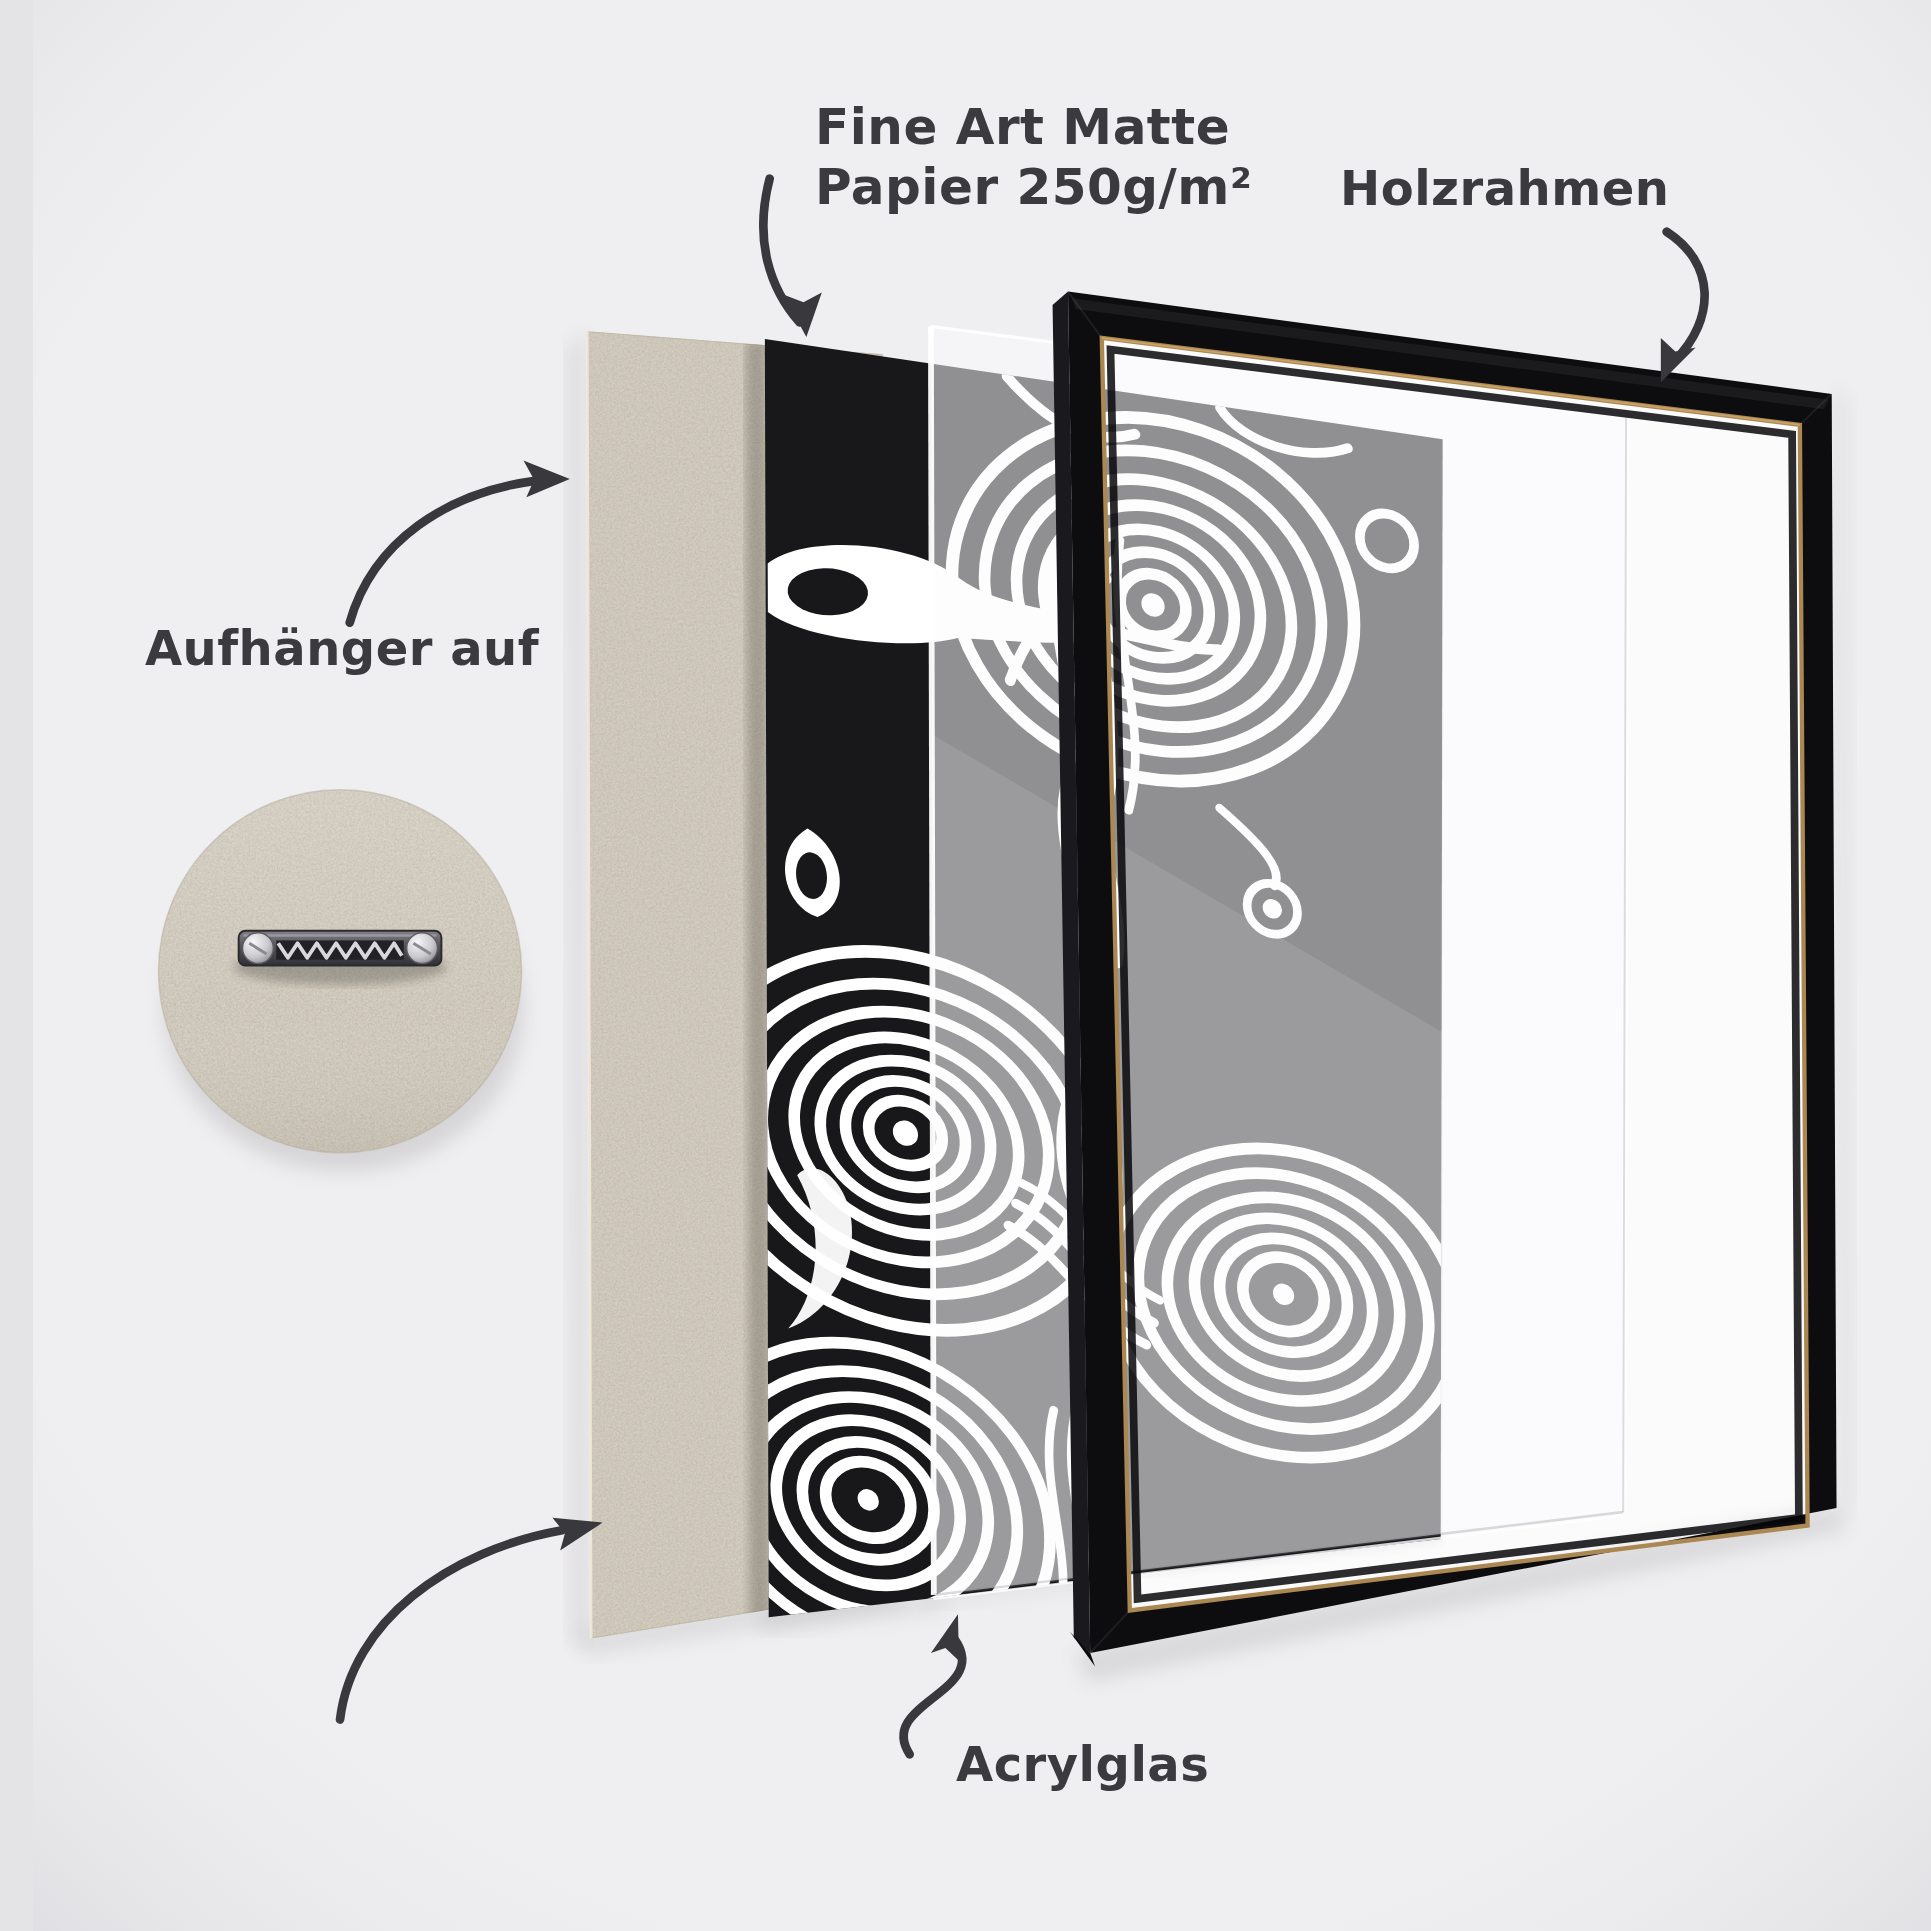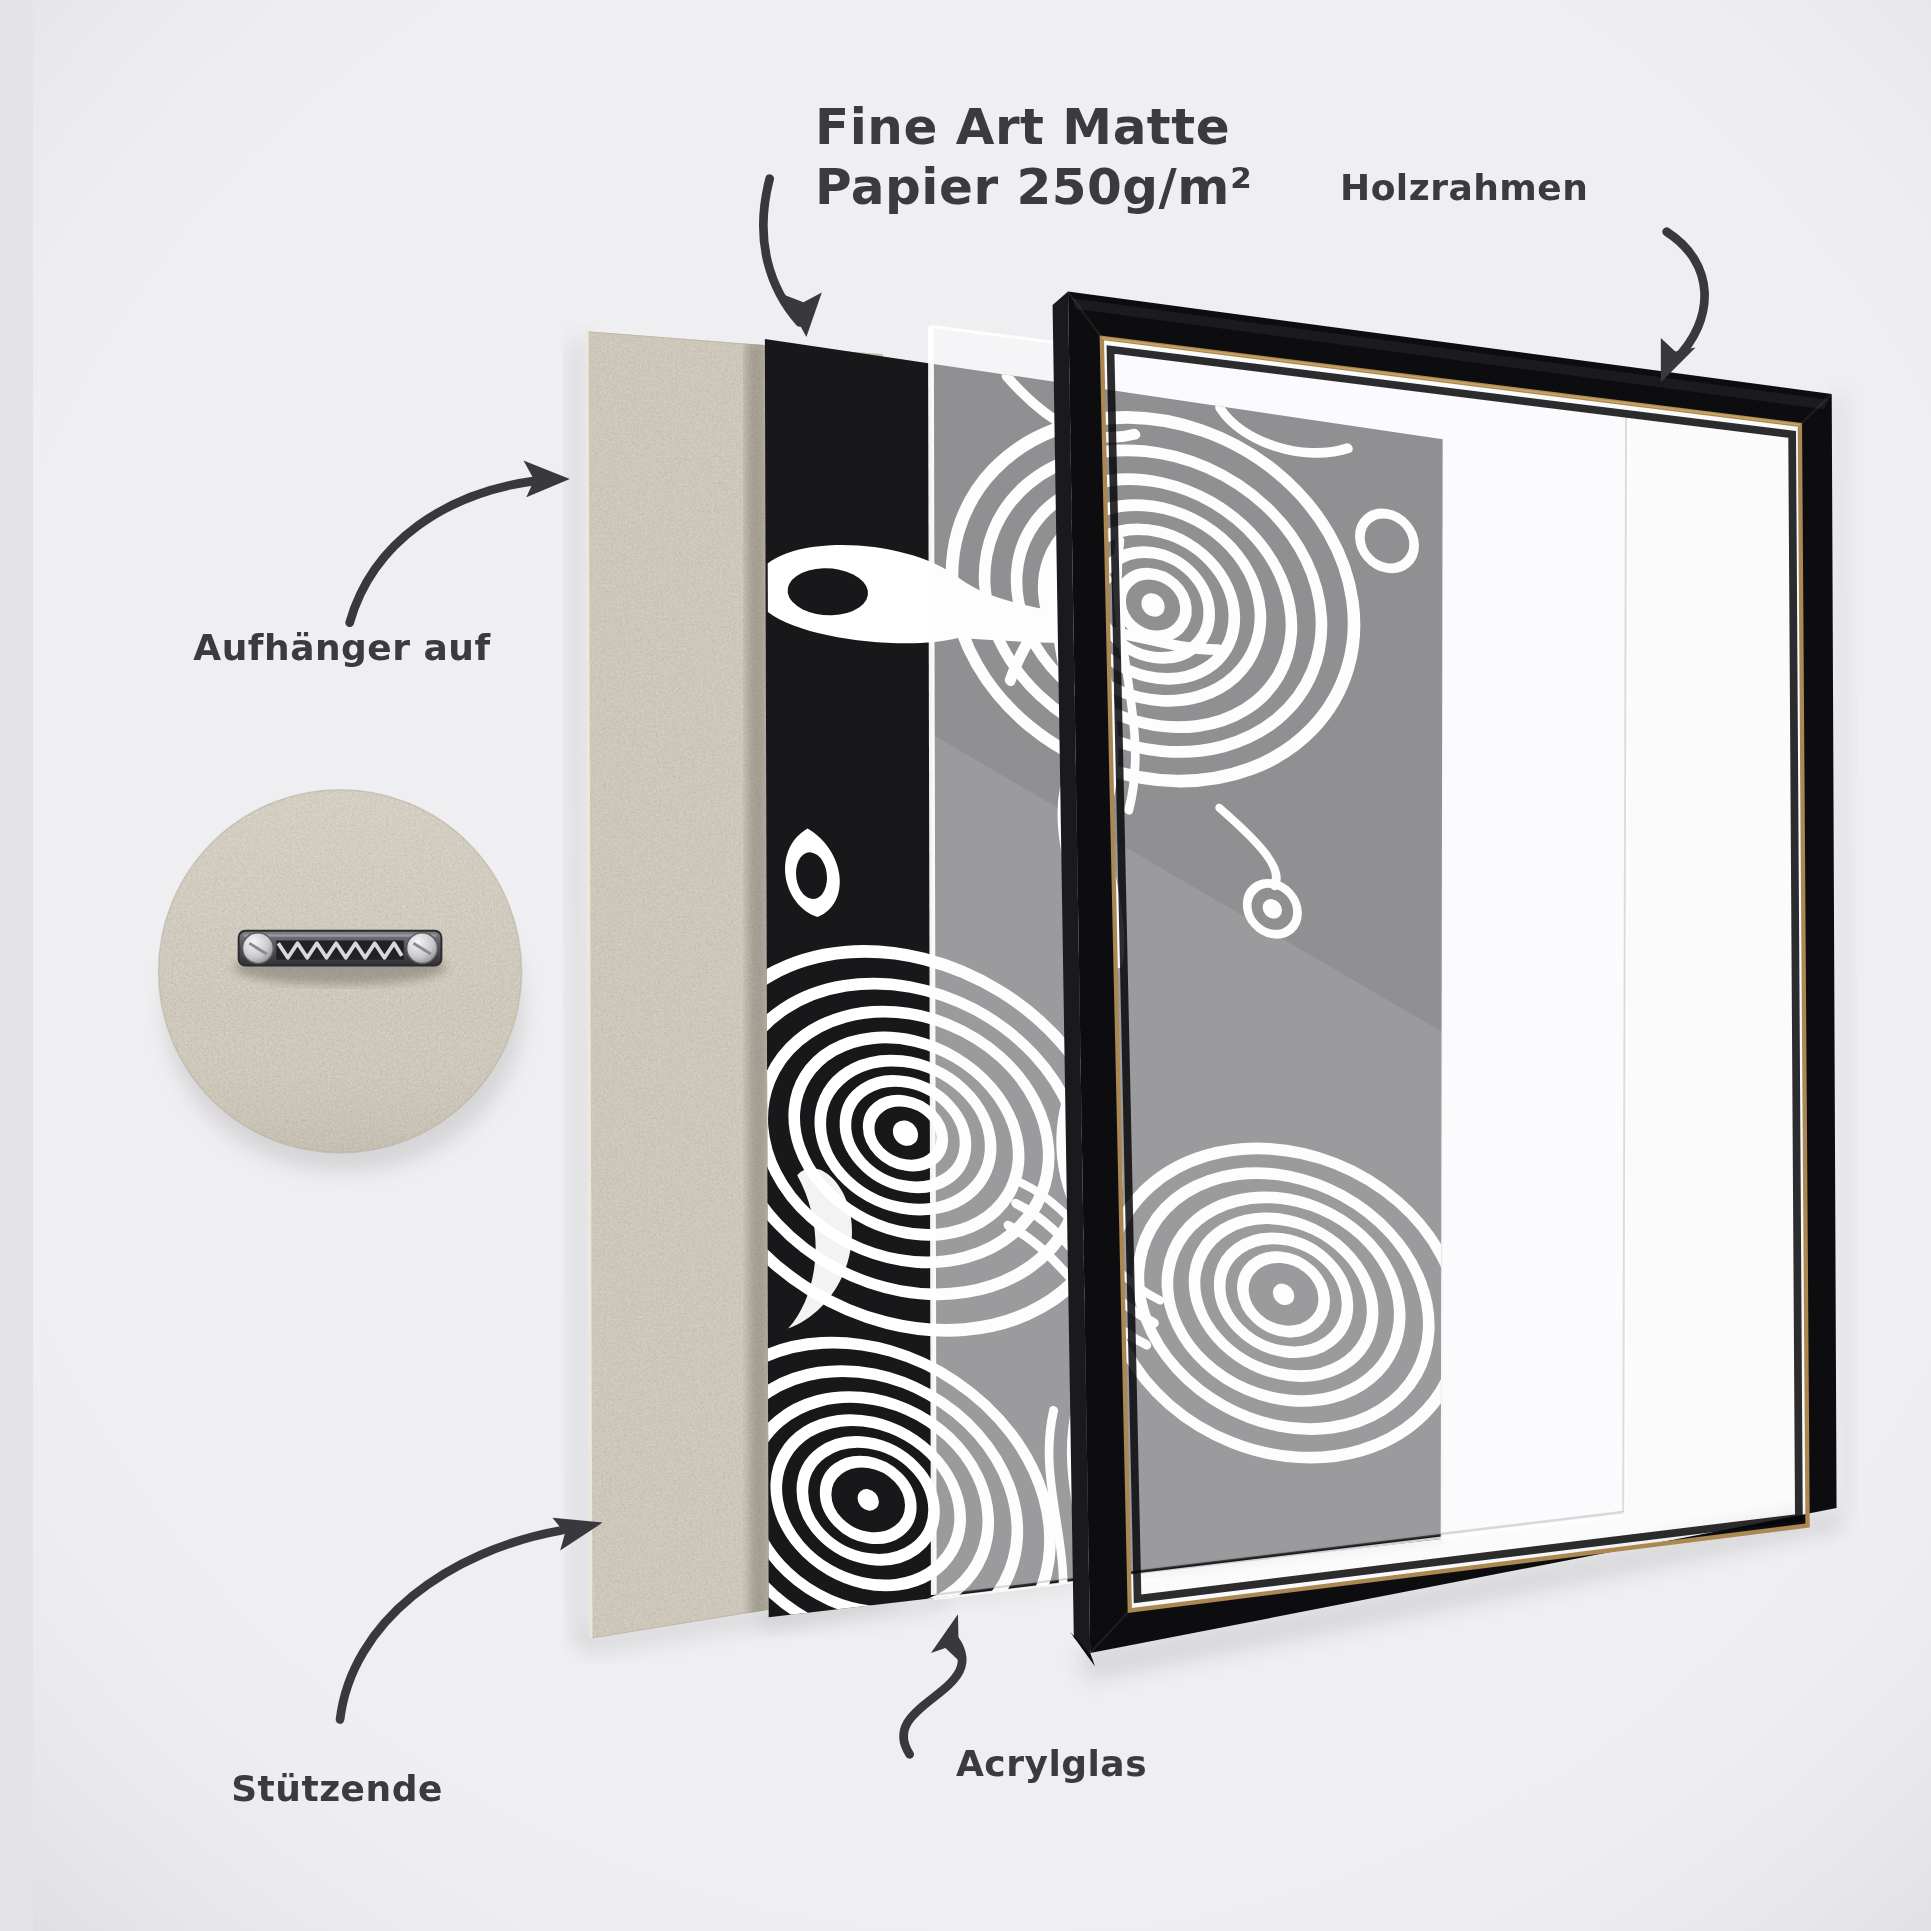--- a/index.html
+++ b/index.html
@@ -5,21 +5,21 @@
   html,body{margin:0;padding:0;background:#e4e3e6;}
   .stage{
     position:relative;width:1931px;height:1931px;overflow:hidden;
     background:#efeef0;
     font-family:"DejaVu Sans","Liberation Sans",sans-serif;
     margin-left:33px;
   }
   .scene{position:absolute;inset:0;}
   .label{
     position:absolute;z-index:5;
-    color:#3b3a3e;font-weight:700;font-size:36px;line-height:60px;
+    color:#3b3a3e;font-weight:700;font-size:48px;line-height:60px;
     letter-spacing:0.5px;white-space:nowrap;
   }
   .label .line{display:block;}
   .label-paper{left:782px;top:97px;font-size:50px;}
   .label-frame{left:1307px;top:158px;}
   .label-hanger{left:309px;top:618px;text-align:left;transform:translateX(-50%);}
   .label-cardboard{left:304px;top:1759px;text-align:center;transform:translateX(-50%);}
   .label-acrylic{left:923px;top:1734px;text-align:center;}
 </style>
 </head>
@@ -272,21 +272,20 @@
 
 <div class="label label-frame">
   <span class="line">Holzrahmen</span>
 </div>
 
 <div class="label label-hanger">
   <span class="line">Aufhänger auf</span>
 </div>
 
 <div class="label label-cardboard">
-  <span class="line">Stützende</span>
 </div>
 
 <div class="label label-acrylic">
   <span class="line">Acrylglas</span>
 </div>
 
 </div>
 
 
 </body></html>

